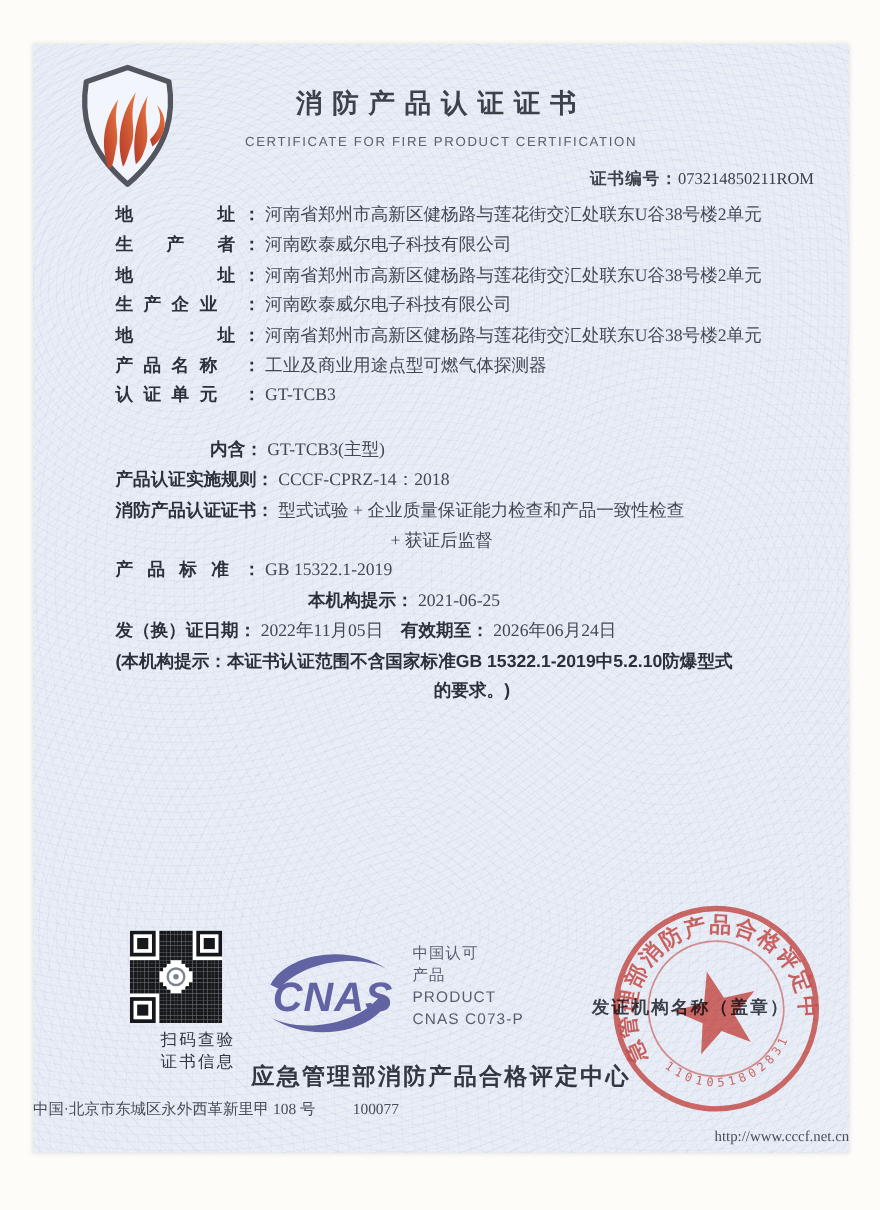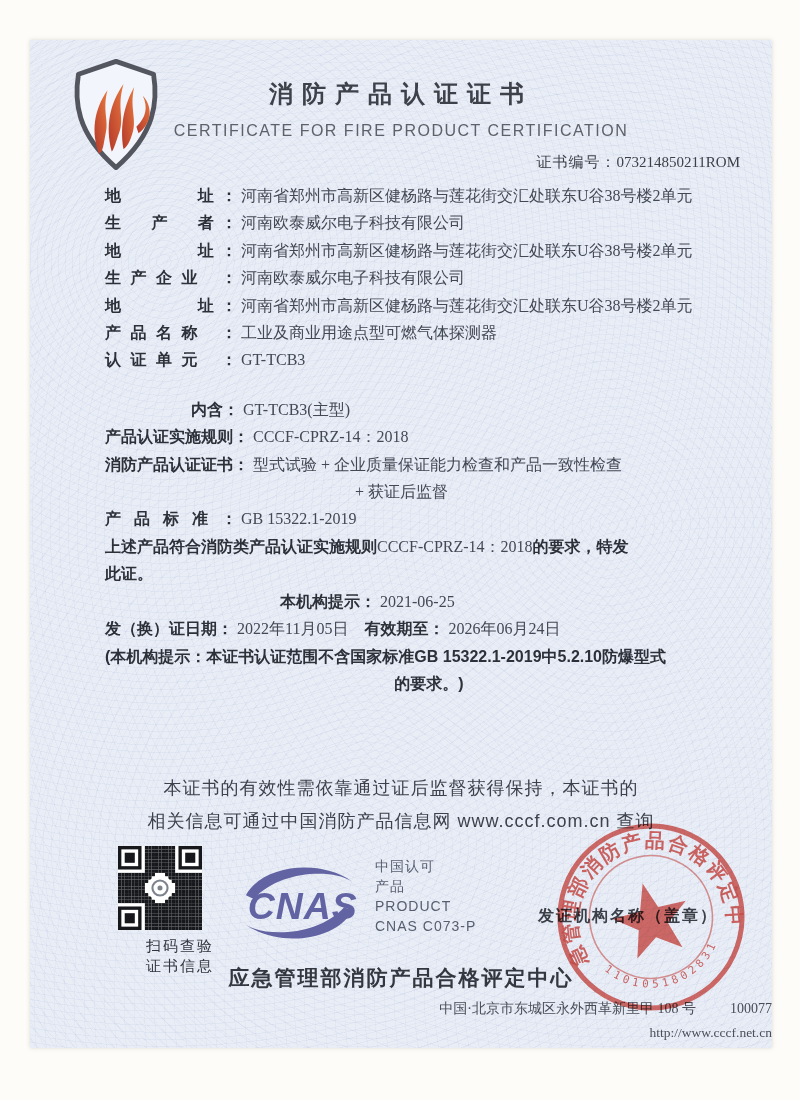--- a/index.html
+++ b/index.html
@@ -19,28 +19,28 @@
       repeating-radial-gradient(circle at 95% 95%, rgba(110,135,190,.05) 0 1px, transparent 1px 10px);
     box-shadow:0 0 4px rgba(120,120,110,.25);
   }
   .logo{position:absolute;left:30px;top:16px;width:112px;height:118px;}
   .title{
     position:absolute;left:0;right:0;top:38px;text-align:center;
     font-size:24px;font-weight:bold;letter-spacing:9px;color:#3d4149;
   }
   .subtitle{
     position:absolute;left:0;right:0;top:82px;text-align:center;
-    font-size:16px;letter-spacing:1.5px;color:#5d6169;
+    font-size:12px;letter-spacing:1.5px;color:#5d6169;
   }
   .certno{
     position:absolute;top:113px;right:32px;
     font-family:"Liberation Serif", serif;
     font-size:15px;color:#3c4048;
   }
-  .certno b{font-family:"Liberation Sans", sans-serif;font-weight:normal;letter-spacing:1px;}
+  .certno b{font-family:"Liberation Sans", sans-serif;font-weight:bold;letter-spacing:1px;}
   .body{
     position:absolute;left:75px;top:142px;width:648px;
     font-size:16px;line-height:27.4px;color:#424854;
     font-family:"Liberation Serif", serif;
   }
   .row{white-space:nowrap;}
   .lbl{font-weight:bold;color:#2c3038;font-family:"Liberation Sans", sans-serif;}
   .lbl.w{display:inline-block;width:132px;text-align:justify;text-align-last:justify;}
   .ind1{padding-left:86px;margin-top:22px;}
   .ind2{padding-left:250px;}
@@ -68,21 +68,21 @@
   }
   .seal{
     position:absolute;left:522px;top:778px;width:198px;height:198px;
     transform:rotate(-14deg);mix-blend-mode:multiply;opacity:.92;z-index:2;
   }
   .footer-org{
     position:absolute;left:0;right:0;top:924px;text-align:center;
     font-size:21px;font-weight:bold;letter-spacing:2px;color:#33373f;
   }
   .footer-addr{
-    position:absolute;left:0;right:0;top:960px;text-align:right;
+    position:absolute;left:0;right:0;top:960px;text-align:left;
     font-size:14px;color:#474c56;font-family:"Liberation Serif", serif;
   }
   .footer-addr .pc{margin-left:34px;}
   .footer-url{
     position:absolute;left:0;right:0;top:985px;text-align:right;
     font-size:13.5px;color:#4a4f59;font-family:"Liberation Serif", serif;
   }
 </style>
 </head>
 <body>
@@ -114,38 +114,30 @@
     <div class="row"><span class="lbl w">生产企业 ：</span> <span>河南欧泰威尔电子科技有限公司</span></div>
     <div class="row"><span class="lbl w">地　　　址：</span> <span>河南省郑州市高新区健杨路与莲花街交汇处联东U谷38号楼2单元</span></div>
     <div class="row"><span class="lbl w">产品名称 ：</span> <span>工业及商业用途点型可燃气体探测器</span></div>
     <div class="row"><span class="lbl w">认证单元 ：</span> <span>GT-TCB3</span></div>
     <div class="row ind1"><span class="lbl">内含：</span> <span>GT-TCB3(主型)</span></div>
     <div class="row"><span class="lbl">产品认证实施规则：</span> <span>CCCF-CPRZ-14：2018</span></div>
     <div class="row"><span class="lbl">消防产品认证证书：</span> <span>型式试验 + 企业质量保证能力检查和产品一致性检查</span></div>
     <div class="row ind2">+ 获证后监督</div>
     <div class="row"><span class="lbl w">产 品 标 准 ：</span> <span>GB 15322.1-2019</span></div>
 
-    <div class="stmt">
-      <span class="lbl">上述产品符合消防类产品认证实施规则</span><span>CCCF-CPRZ-14：2018</span><span class="lbl">的要求，特发</span>
-      <div class="lbl">此证。</div>
-    </div>
 
     <div class="row ind3"><span class="lbl">本机构提示：</span> <span>2021-06-25</span></div>
     <div class="row"><span class="lbl">发（换）证日期：</span> <span>2022年11月05日</span>　<span class="lbl">有效期至：</span> <span>2026年06月24日</span></div>
 
     <div class="note">
       <span>(本机构提示：本证书认证范围不含国家标准GB 15322.1-2019中5.2.10防爆型式</span>
       <span class="c">的要求。)</span>
     </div>
   </div>
 
-  <div class="validity">
-    <div>本证书的有效性需依靠通过证后监督获得保持，本证书的</div>
-    <div>相关信息可通过中国消防产品信息网 www.cccf.com.cn 查询</div>
-  </div>
 
   <div class="qr-block">
     <svg id="qr" viewBox="0 0 100 100">
         <rect width="100" height="100" fill="#fff"></rect>
         <rect x="0" y="32" width="4" height="4" fill="#16181c"></rect>
         <rect x="0" y="36" width="4" height="4" fill="#16181c"></rect>
         <rect x="0" y="40" width="4" height="4" fill="#16181c"></rect>
         <rect x="0" y="44" width="4" height="4" fill="#16181c"></rect>
         <rect x="0" y="48" width="4" height="4" fill="#16181c"></rect>
         <rect x="0" y="52" width="4" height="4" fill="#16181c"></rect>

